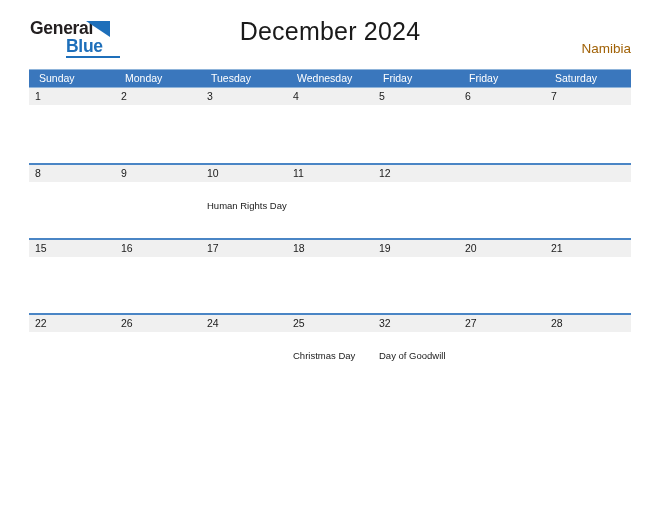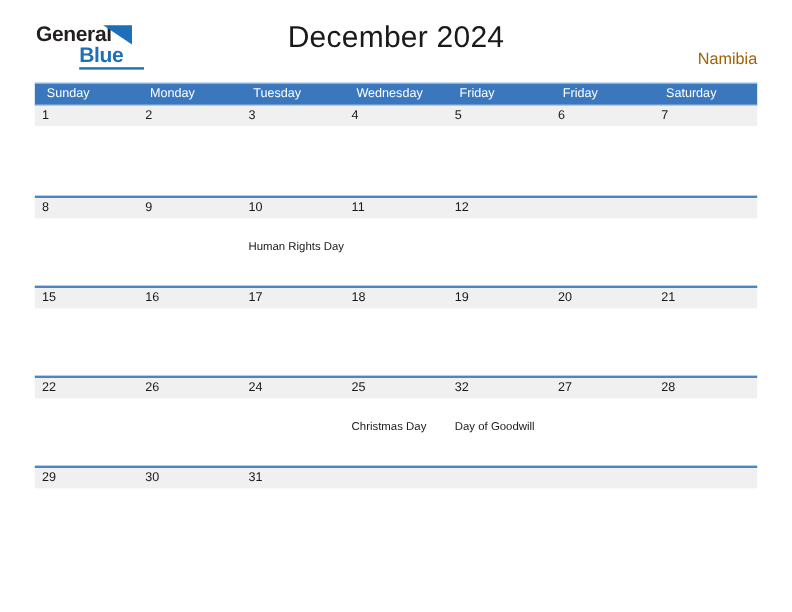--- a/index.html
+++ b/index.html
@@ -300,41 +300,17 @@
               <div class="event">Day of Goodwill</div>
             </div>
           </div>
           <div class="day-cell">
             <div class="day-num">27</div>
           </div>
           <div class="day-cell">
             <div class="day-num">28</div>
           </div>
         </div>
-        <div class="week-row sep">
-          <div class="day-band"></div>
-          <div class="day-cell">
-            <div class="day-num">29</div>
-          </div>
-          <div class="day-cell">
-            <div class="day-num">30</div>
-          </div>
-          <div class="day-cell">
-            <div class="day-num">31</div>
-          </div>
-          <div class="day-cell">
-            <div class="day-num empty"></div>
-          </div>
-          <div class="day-cell">
-            <div class="day-num empty"></div>
-          </div>
-          <div class="day-cell">
-            <div class="day-num empty"></div>
-          </div>
-          <div class="day-cell">
-            <div class="day-num empty"></div>
-          </div>
-        </div>
       </div>
 
   </div>
 
 </div>
 
 </body></html>

